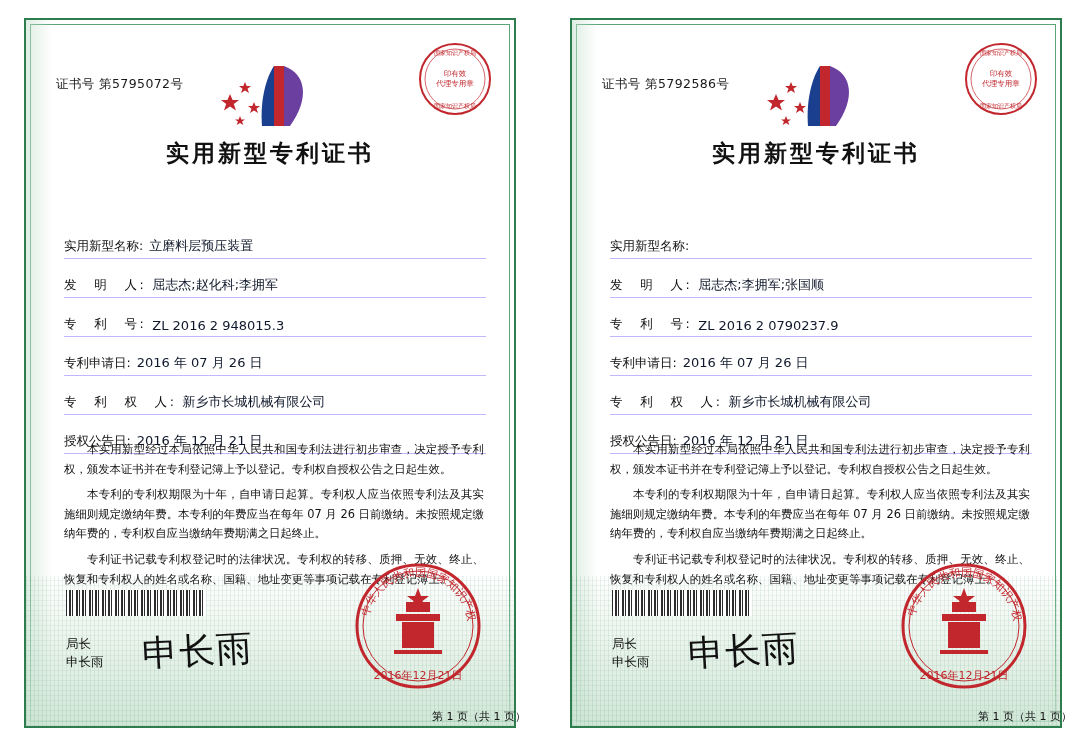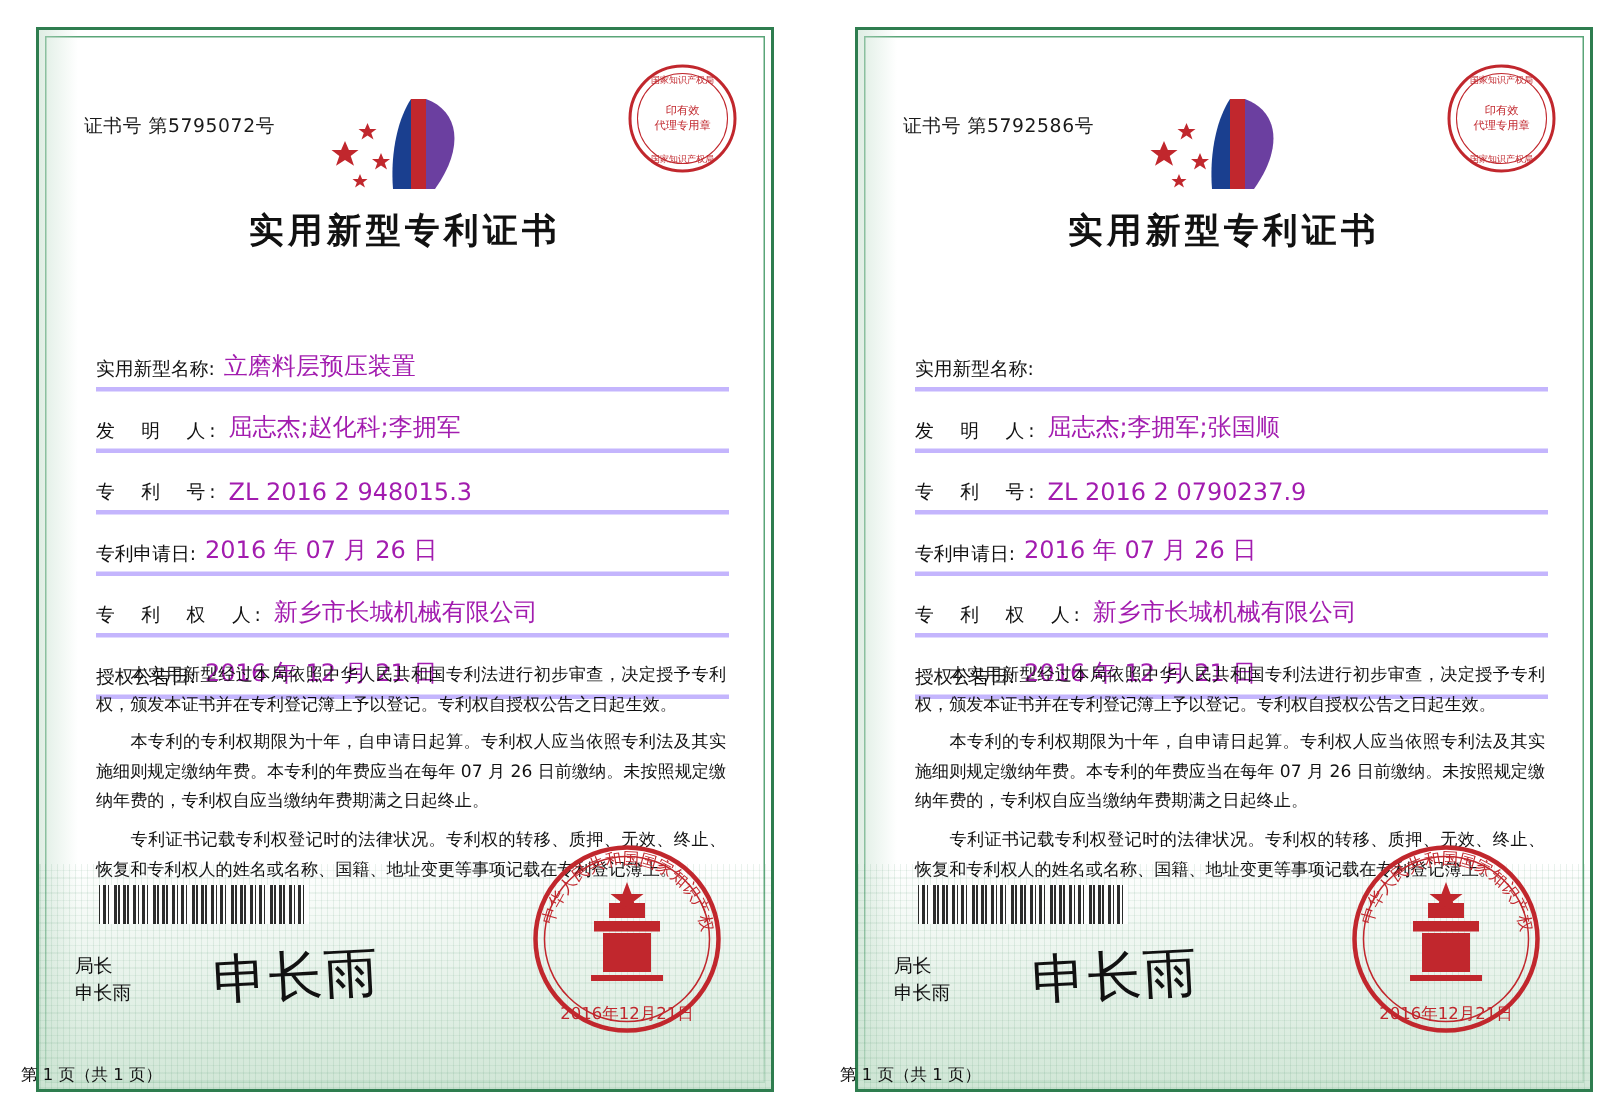--- a/index.html
+++ b/index.html
@@ -116,33 +116,33 @@
   .fields {
     position: absolute;
     left: 50px;
     top: 212px;
     right: 40px;
   }
   .field-row {
     display: flex;
     align-items: flex-end;
     height: 35px;
-    border-bottom: 3px solid #c4b5fd;
+    border-bottom: 1px solid #c4b5fd;
     font-size: 12.5px;
     color: #111;
     padding-bottom: 3px;
   }
   .field-label {
     white-space: nowrap;
     margin-right: 6px;
     color: #111;
   }
   .field-value {
-    color: #a21caf;
-    font-size: 16px;
+    color: #0f172a;
+    font-size: 13px;
   }
   .spread {
     letter-spacing: 2.6px;
   }
 
   .paragraphs {
     position: absolute;
     left: 50px;
     right: 42px;
     top: 432px;
@@ -166,21 +166,21 @@
       repeating-linear-gradient(90deg,
         #111 0 1px, #fff 1px 3px,
         #111 3px 5px, #fff 5px 6px,
         #111 6px 7px, #fff 7px 10px,
         #111 10px 12px, #fff 12px 13px);
     opacity: 0.88;
   }
 
   .signer {
     position: absolute;
-    left: 36px;
+    left: 52px;
     bottom: 66px;
     font-size: 12.5px;
     line-height: 1.5;
     color: #111;
   }
   .sign-script {
     position: absolute;
     left: 128px;
     bottom: 62px;
     font-size: 36px;
@@ -208,21 +208,21 @@
     color: #c1272d;
     font-family: "DejaVu Sans", sans-serif;
     margin-left: 24px;
   }
 
   .page-footer {
     position: absolute;
     left: 0;
     right: 0;
     bottom: 14px;
-    text-align: left;
+    text-align: right;
     font-size: 11px;
     color: #111;
   }
 </style>
 </head>
 <body>
 
 <div class="page">
 
   <div class="cert left">

